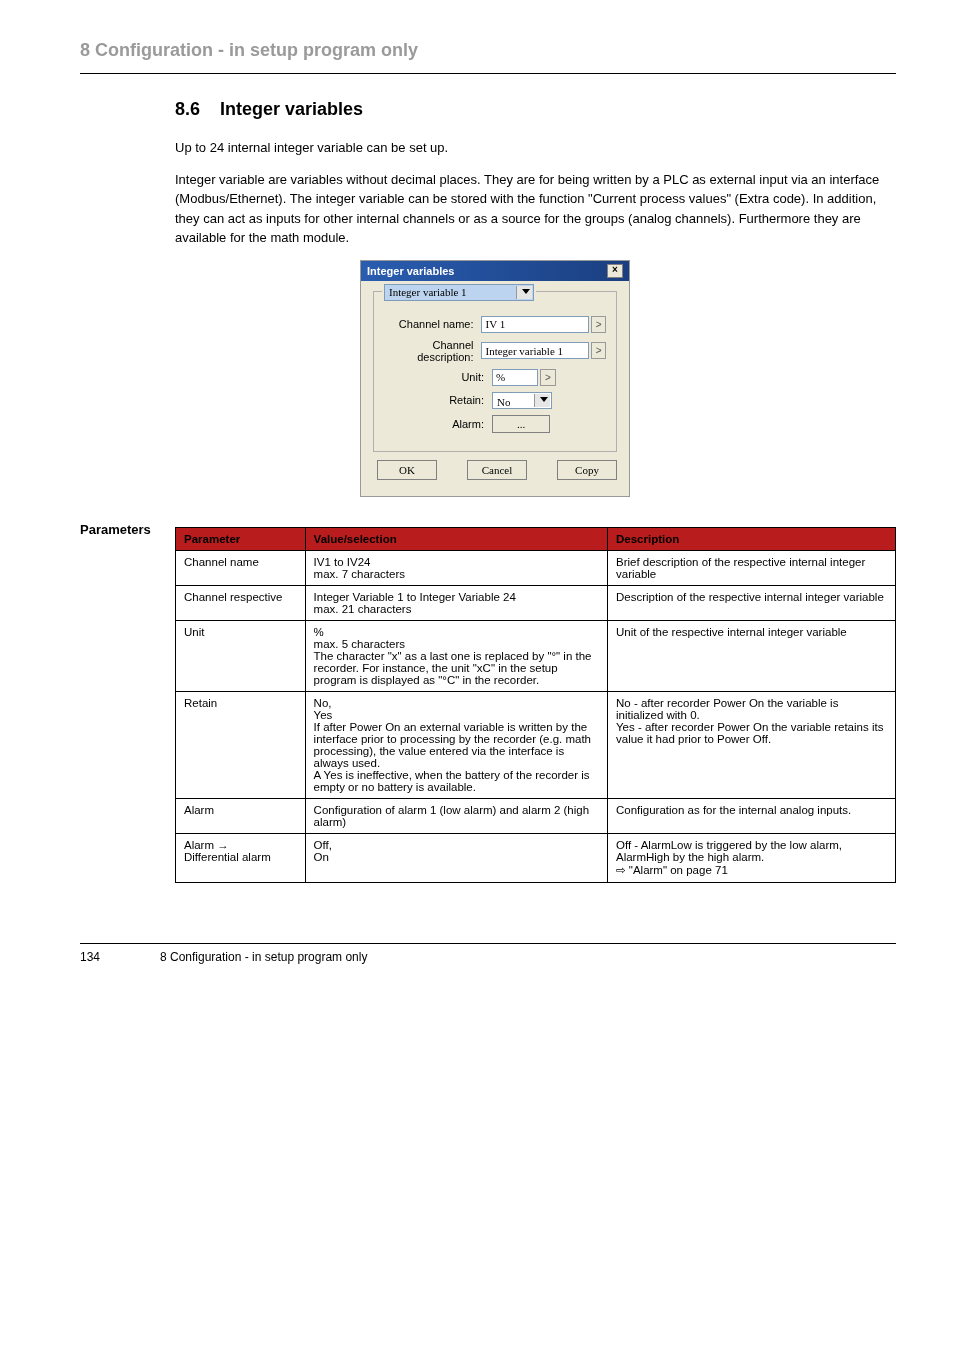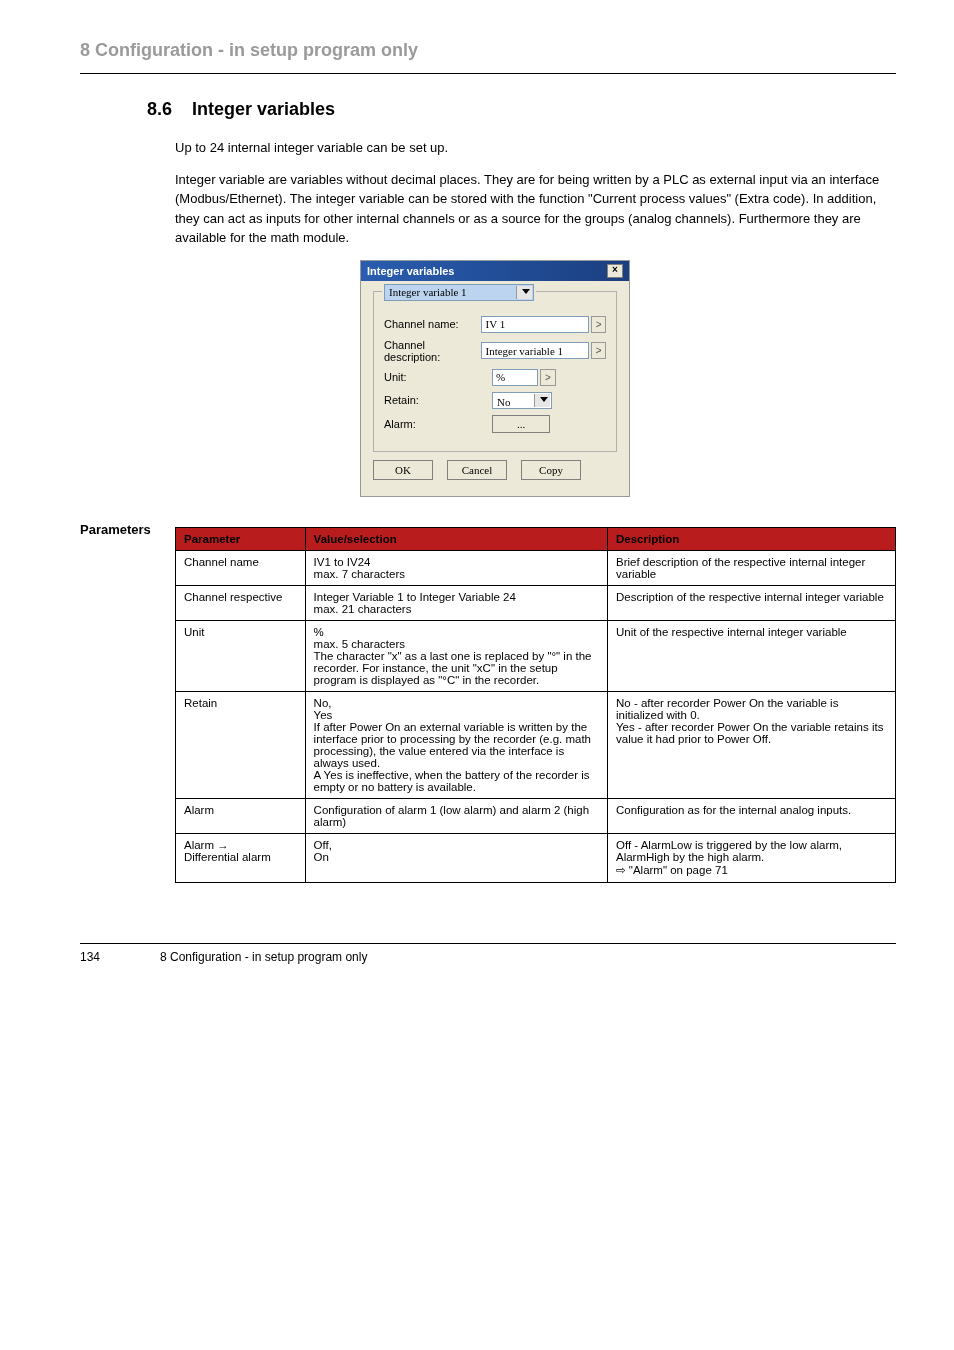--- a/index.html
+++ b/index.html
@@ -1,39 +1,39 @@
 <!DOCTYPE html>
 <html><head>
 <meta charset="utf-8">
 <style>
   * { margin: 0; padding: 0; box-sizing: border-box; }
   body { font-family: Arial, Helvetica, sans-serif; background: #fff; color: #000; width: 954px; margin: 0 auto; }
   .page { padding: 40px 58px 30px 80px; }
   .top-header { font-size: 18px; font-weight: bold; color: #9a9a9a; padding-bottom: 12px; border-bottom: 1px solid #000; margin-bottom: 25px; }
-  .section-title { font-size: 18px; font-weight: bold; margin: 20px 0 18px 67px; }
+  .section-title { font-size: 18px; font-weight: bold; margin: 20px 0 18px 95px; }
   .body-text { font-size: 13px; margin: 0 0 12px 95px; line-height: 1.5; }
 
   
   .dialog-wrap { margin: 10px 0 25px 280px; }
   .dialog { width: 270px; font: 11px Tahoma, sans-serif; border: 1px solid #999; background: #ece9d8; }
   .dlg-title { background: linear-gradient(to right,#2a5db0,#1a3f80); color: #fff; padding: 3px 6px; display: flex; align-items: center; }
   .dlg-title span { flex: 1; font-weight: bold; }
   .dlg-close { width: 16px; height: 14px; background: #ece9d8; border: 1px solid #808080; color: #000; font: bold 10px/10px sans-serif; text-align: center; }
   .dlg-body { padding: 10px 12px 6px 12px; }
   .dlg-group { border: 1px solid #b0b0b0; padding: 18px 10px 12px 10px; position: relative; }
   .dlg-group-select { position: absolute; top: -8px; left: 8px; background: #ece9d8; padding: 0 2px; display: flex; }
   .dlg-select { height: 17px; border: 1px solid #7f9db9; background: #bcd4ef; font: 11px Tahoma; padding: 0 18px 0 4px; display: flex; align-items: center; position: relative; }
   .dlg-select.white { background: #fff; align-items: flex-end; }
   .dlg-select::after { content: ""; position: absolute; right: 1px; top: 1px; width: 15px; height: 13px; background: #e6e6e6; border-left: 1px solid #999; }
   .dlg-select .chev { position: absolute; right: 3px; top: 4px; width: 0; height: 0; border-left: 4px solid transparent; border-right: 4px solid transparent; border-top: 5px solid #000; z-index: 2; }
   .dlg-row { display: flex; align-items: center; margin: 6px 0; }
-  .dlg-label { width: 108px; text-align: left; padding-right: 8px; font-size: 11px; }
+  .dlg-label { width: 108px; text-align: right; padding-right: 8px; font-size: 11px; }
   .dlg-input { border: 1px solid #7f9db9; background: #fff; height: 17px; font: 11px Tahoma; padding: 1px 3px; }
   .dlg-side-btn { width: 16px; height: 17px; border: 1px solid #999; background: #ece9d8; margin-left: 2px; display: flex; align-items: center; justify-content: center; color: #555; font-size: 10px; }
-  .dlg-btns { display: flex; justify-content: flex-start; gap: 14px; padding: 8px 0 10px; }
+  .dlg-btns { display: flex; justify-content: flex-end; gap: 30px; padding: 8px 0 10px; }
   .dlg-btn { width: 60px; height: 20px; border: 1px solid #808080; background: #ece9d8; font: 11px Tahoma; }
 
   
   table.param { width: 100%; border-collapse: collapse; margin-top: 5px; font-size: 11.5px; }
   table.param th, table.param td { border: 1px solid #000; padding: 5px 8px; vertical-align: top; text-align: left; }
   table.param th { background: #b91c1c; font-weight: bold; }
   .col1 { width: 18%; }
   .col2 { width: 42%; }
   .col3 { width: 40%; }
   .arrow { font-family: inherit; }

